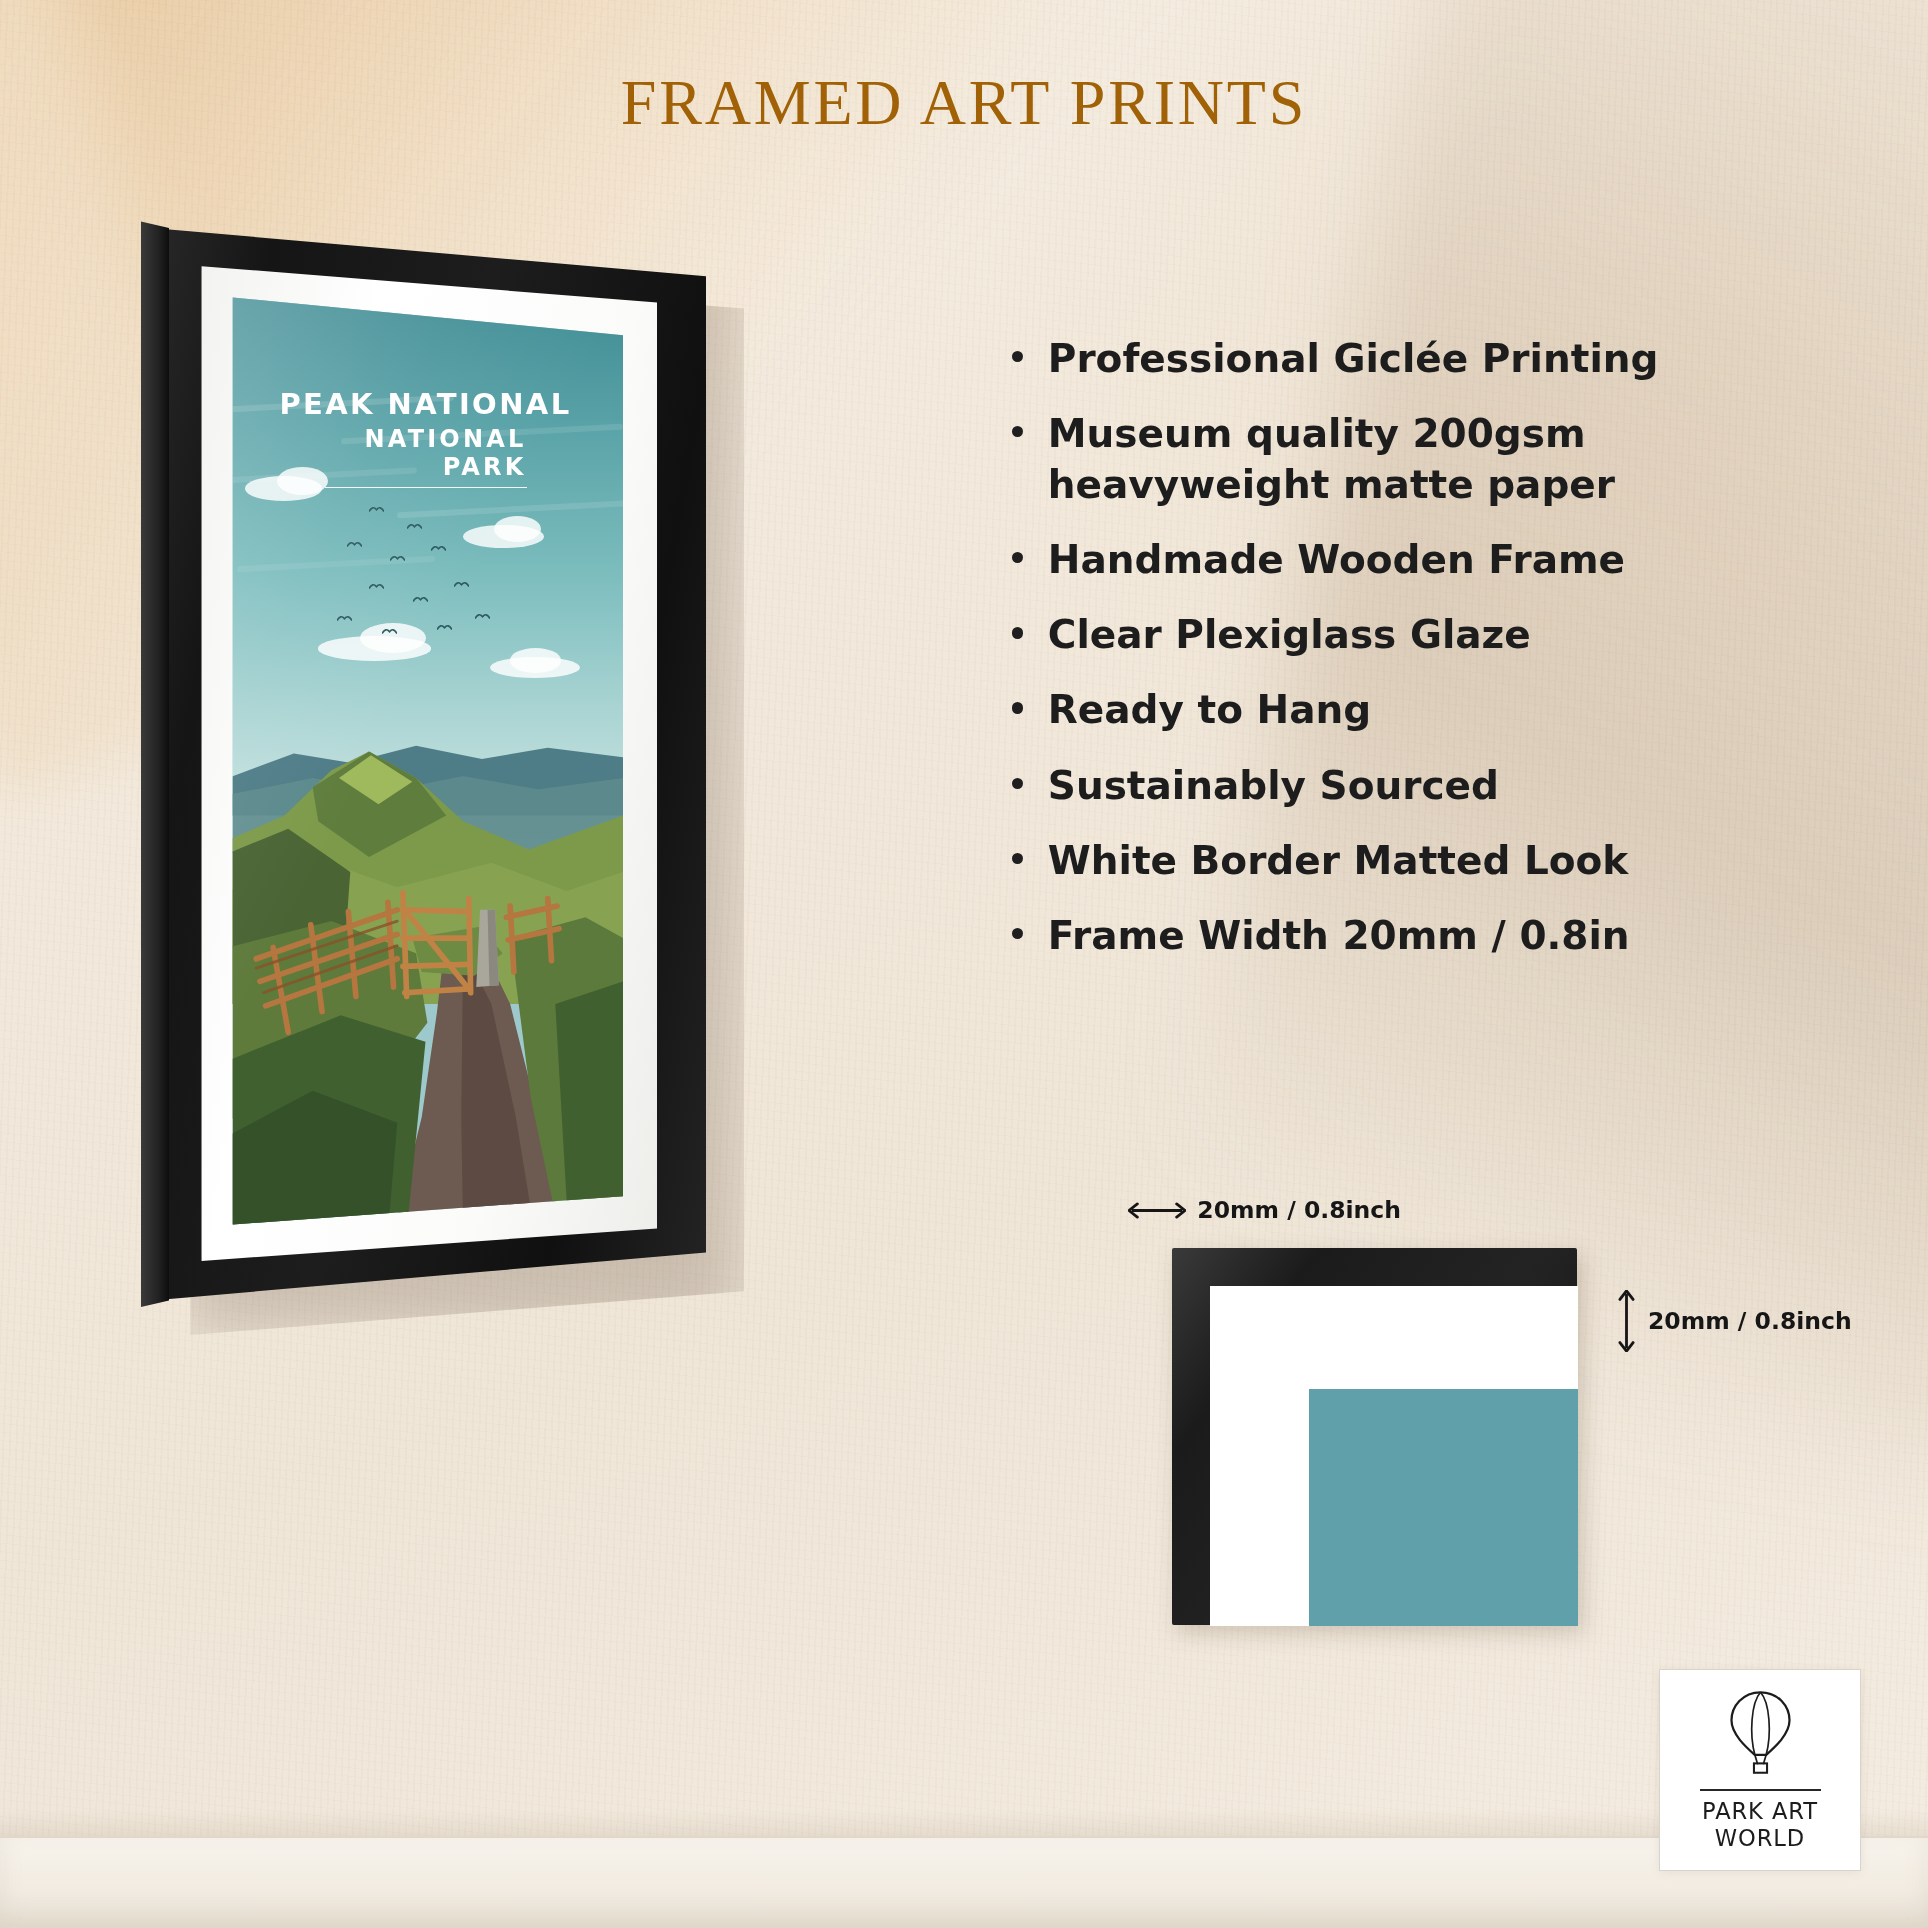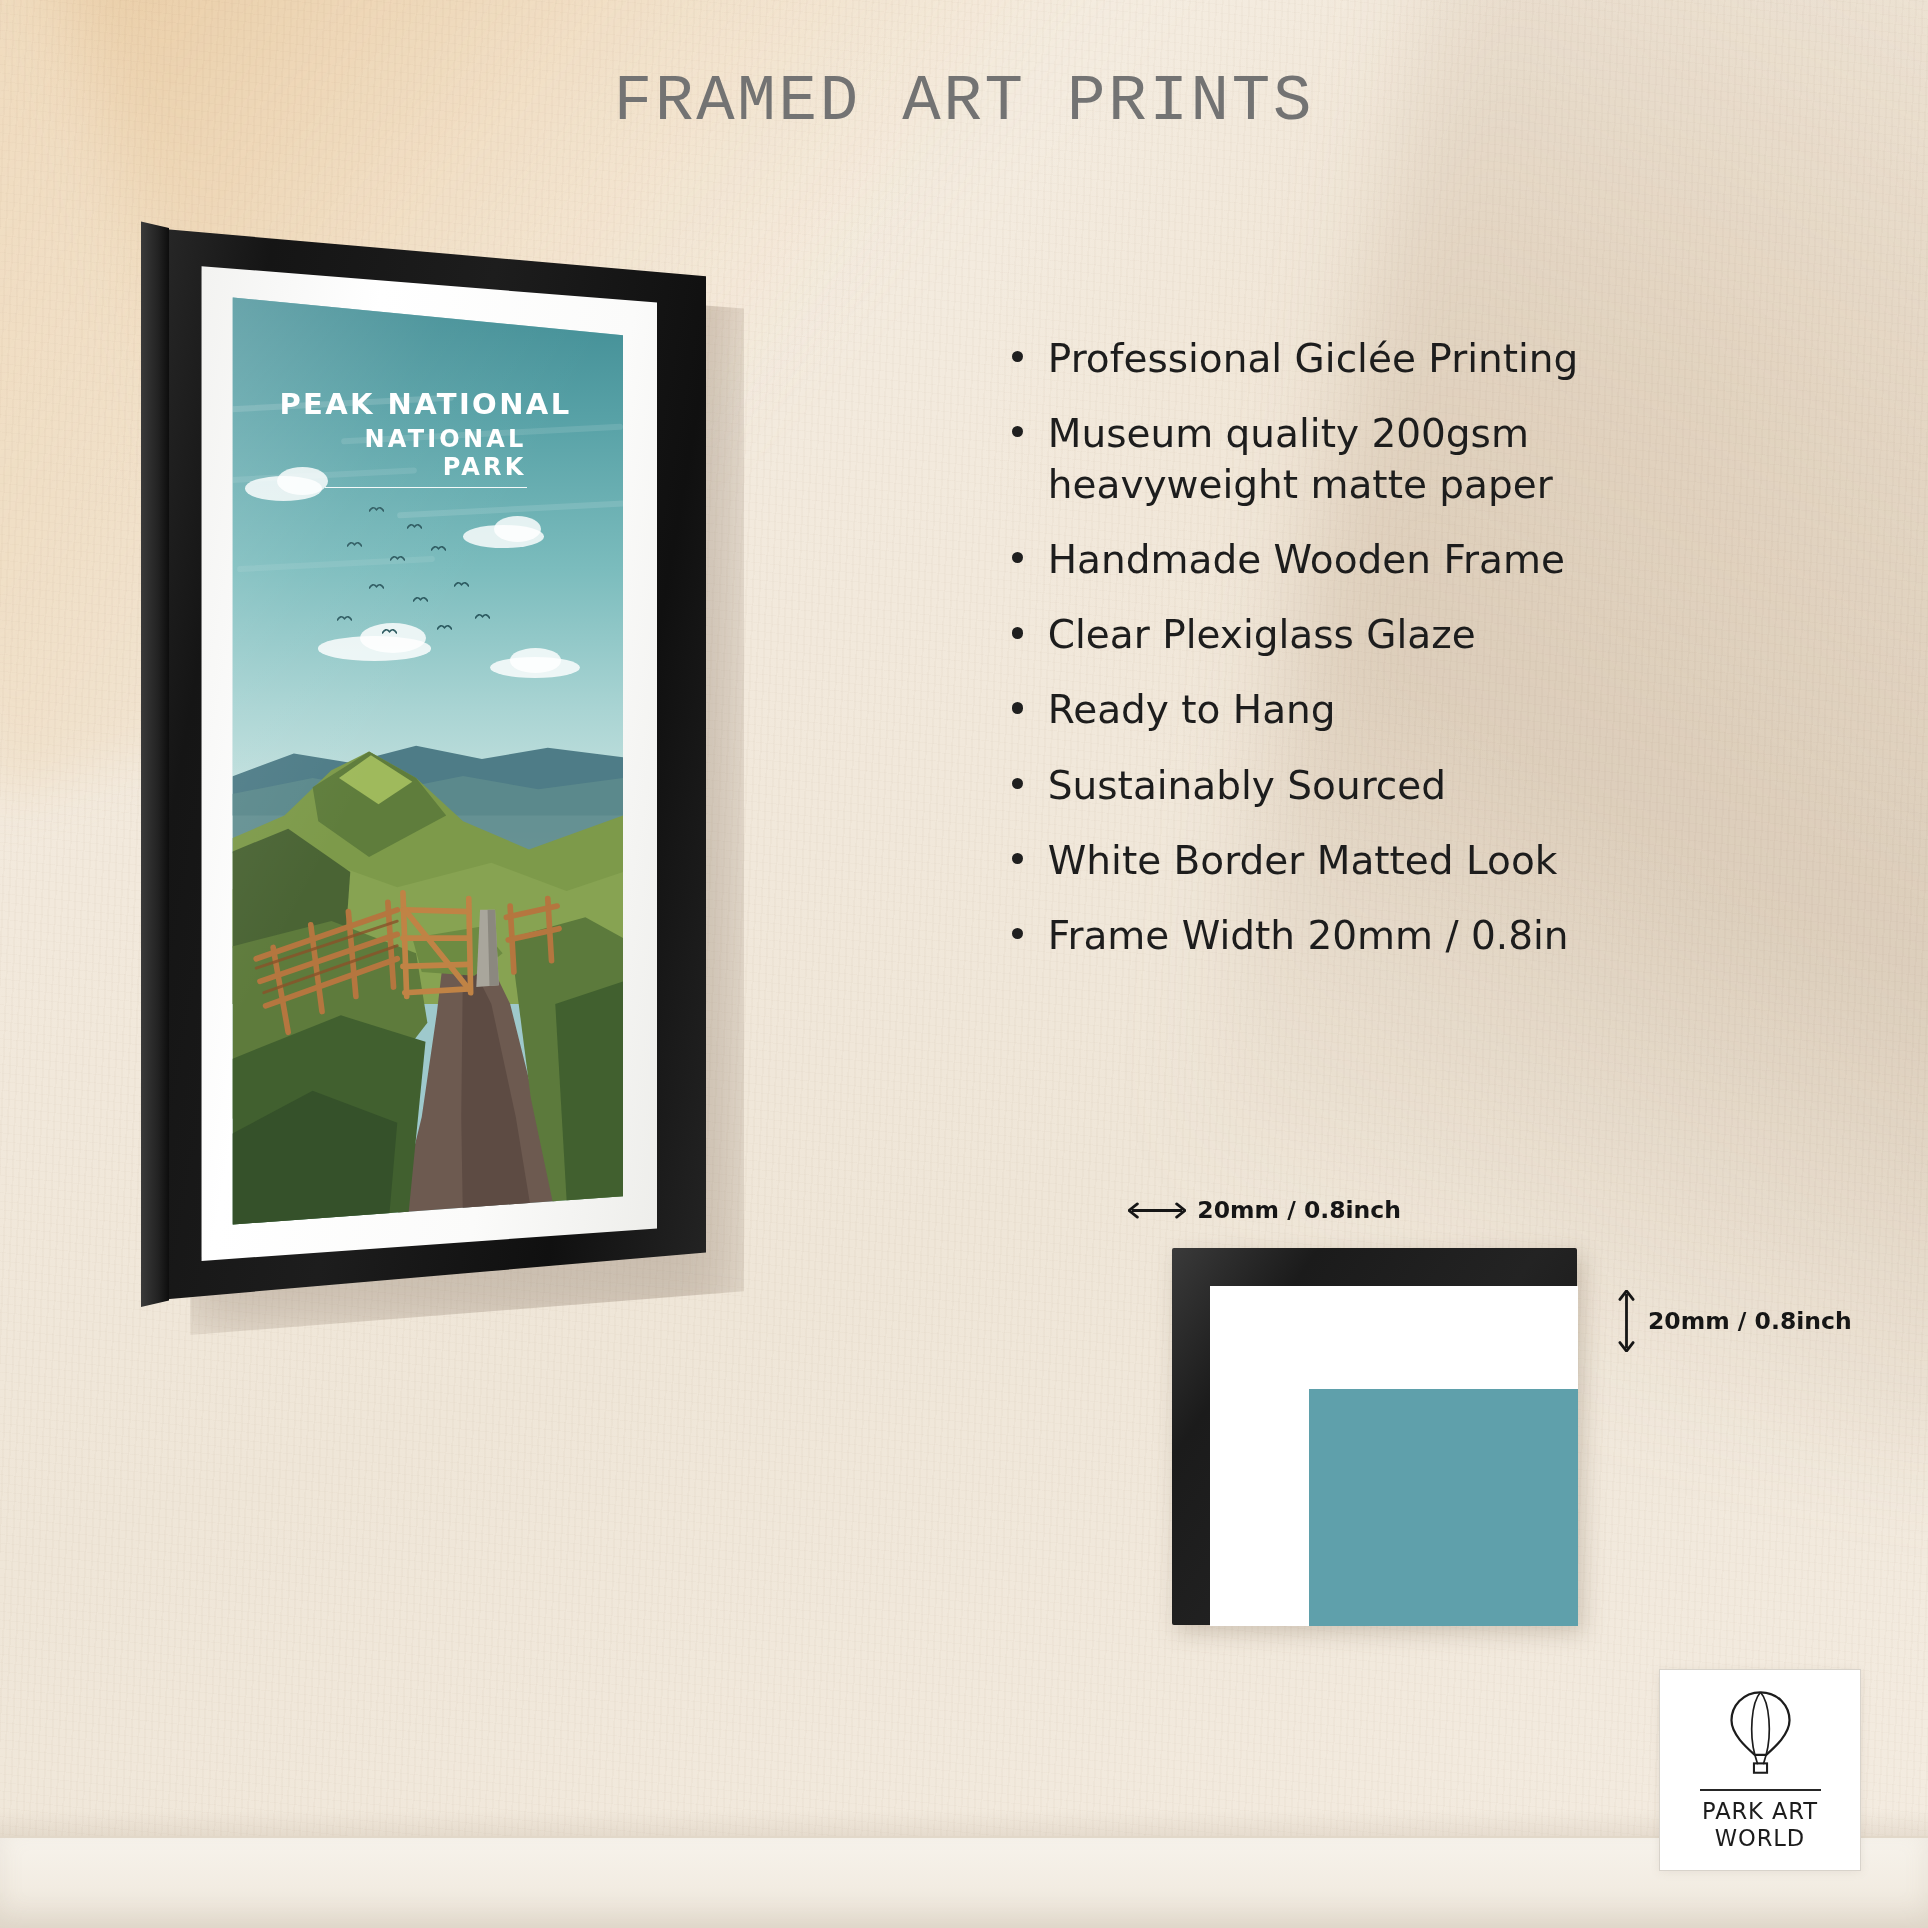--- a/index.html
+++ b/index.html
@@ -79,24 +79,24 @@
     height: 28px;
     background: linear-gradient(180deg, rgba(160,140,118,0.0) 0%, rgba(160,140,118,0.16) 100%);
   }
 
   
   .title {
     position: absolute;
     left: 0; right: 0;
     top: 66px;
     text-align: center;
-    font-family: Liberation Mono, monospace;
+    font-family: Liberation Serif, serif;
     font-size: 64px;
     letter-spacing: 2.8px;
-    color: #737373;
+    color: #a16207;
     font-weight: 400;
   }
 
   
   .frame-wrap {
     position: absolute;
     left: 141px;
     top: 215px;
     width: 565px;
     height: 1092px;
@@ -219,21 +219,21 @@
     background: #1f1f1f;
     border-radius: 50%;
     margin-top: 17px;
     margin-right: 24.5px;
   }
   .feat .txt {
     font-family: "DejaVu Sans", sans-serif;
     font-size: 39px;
     line-height: 1.30;
     color: #1d1d1d;
-    font-weight: 400;
+    font-weight: 700;
   }
 
   
   .detail {
     position: absolute;
     left: 1172px;
     top: 1248px;
     width: 405px;
     height: 377px;
   }

